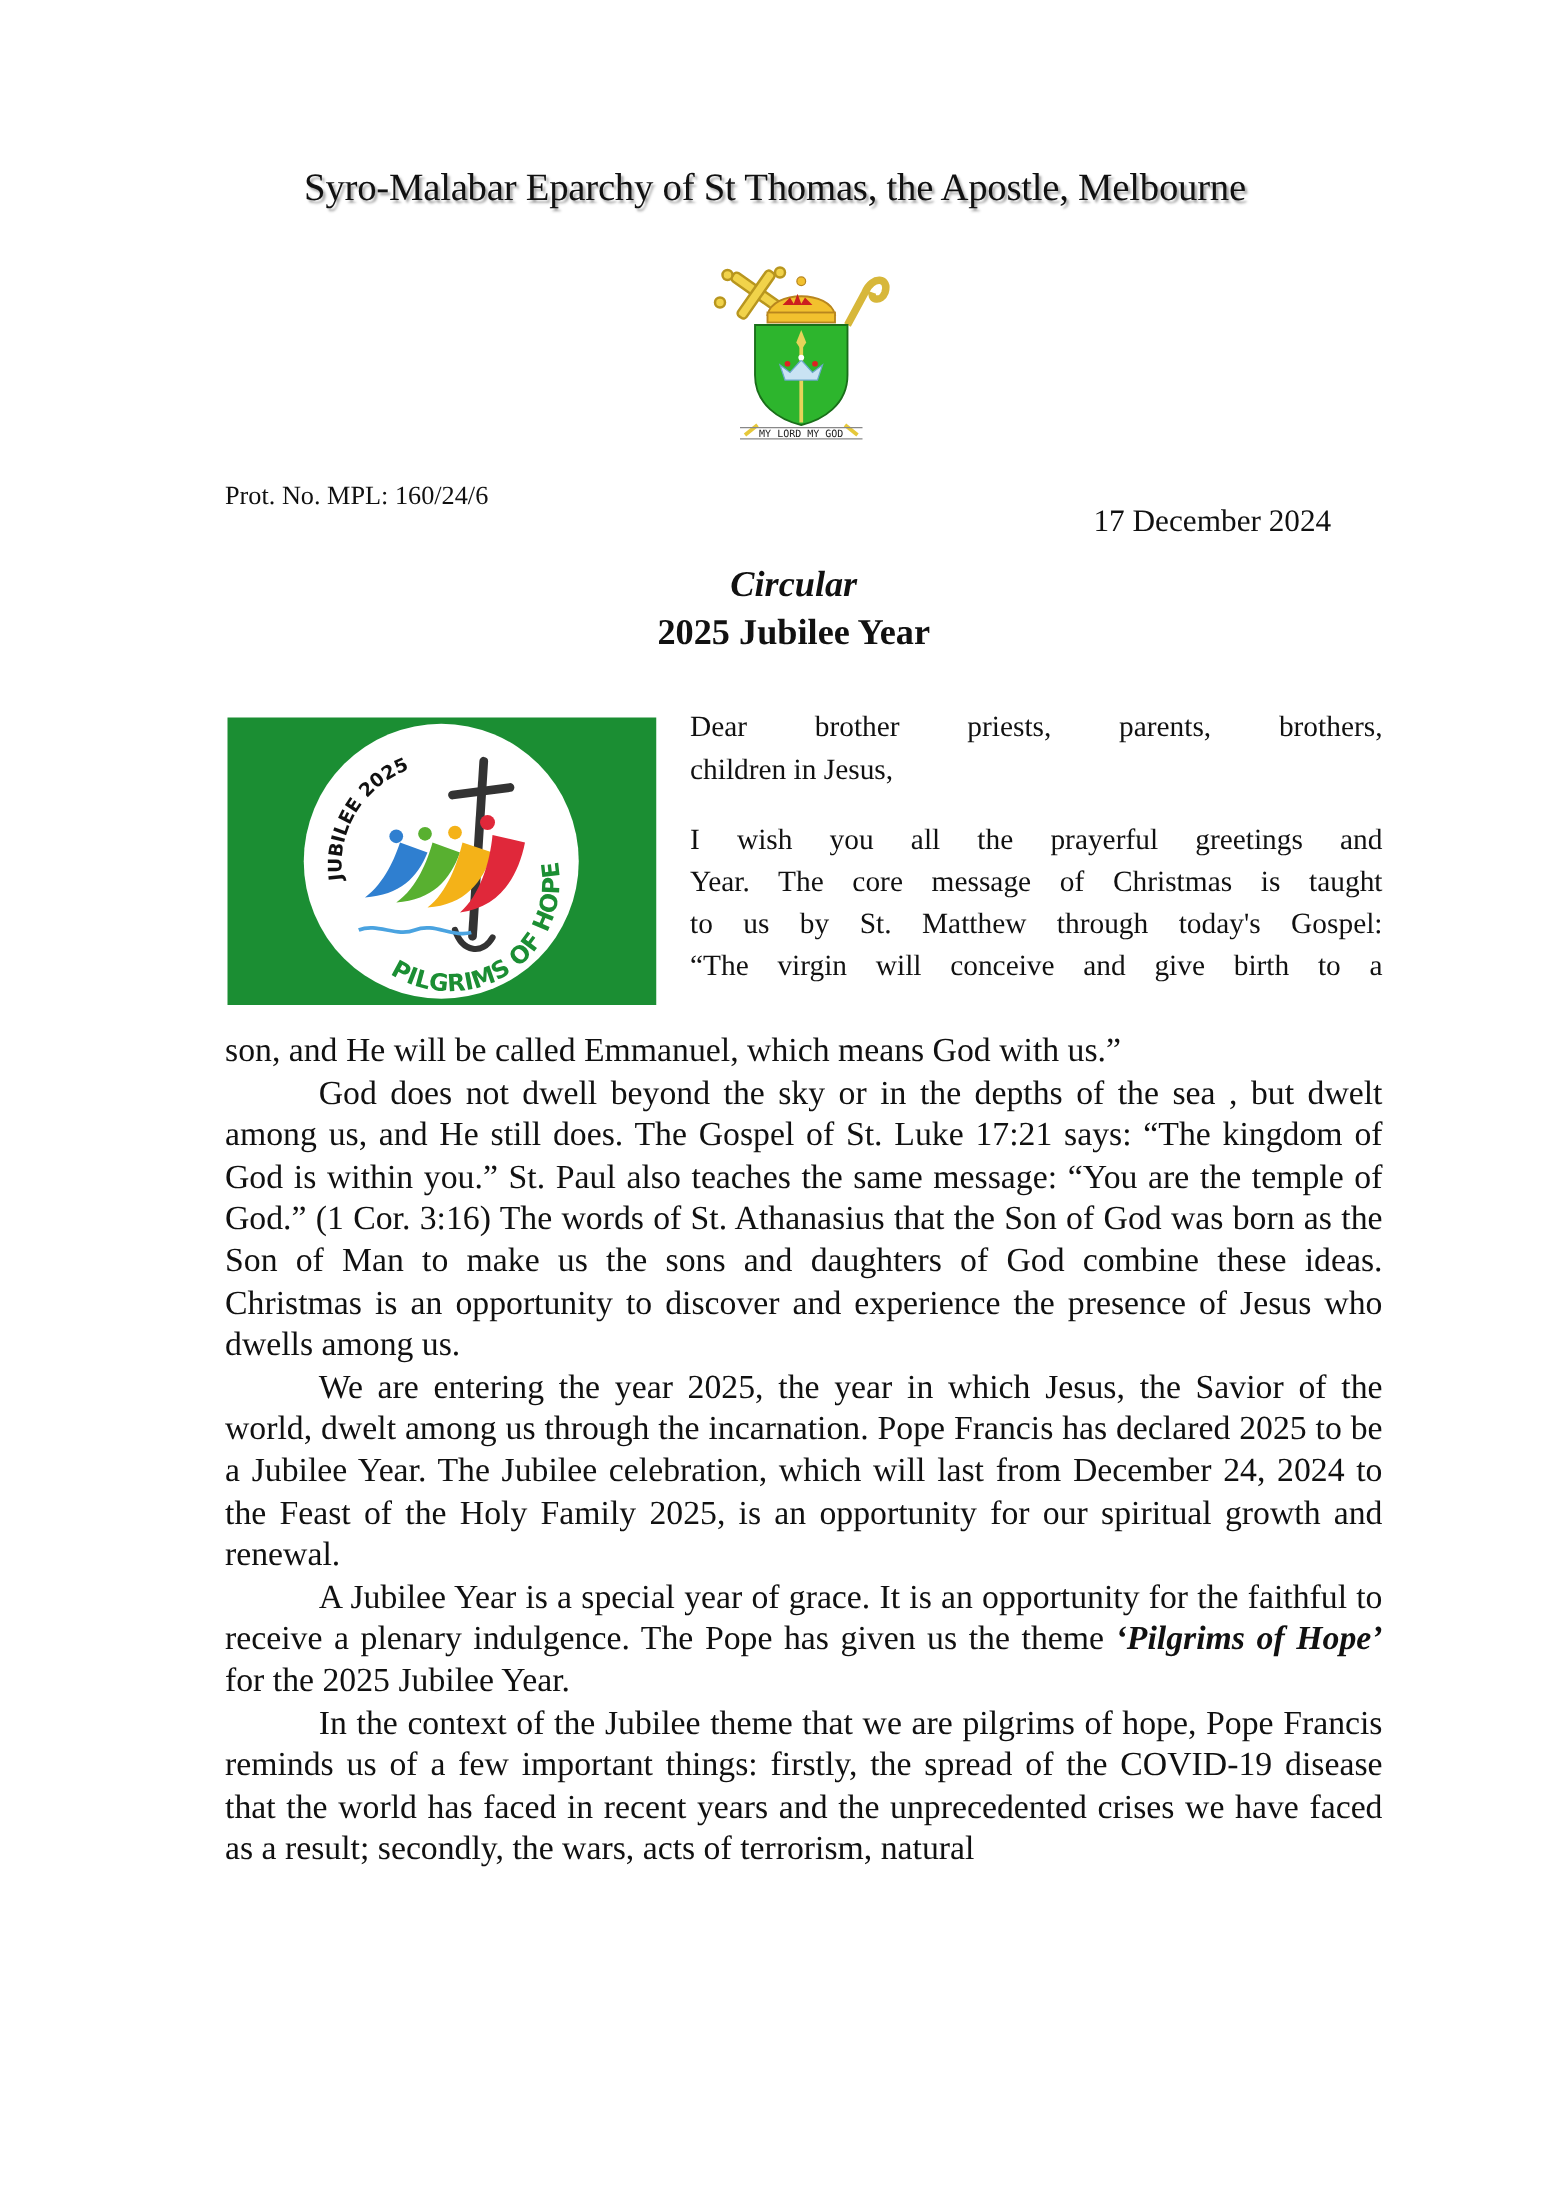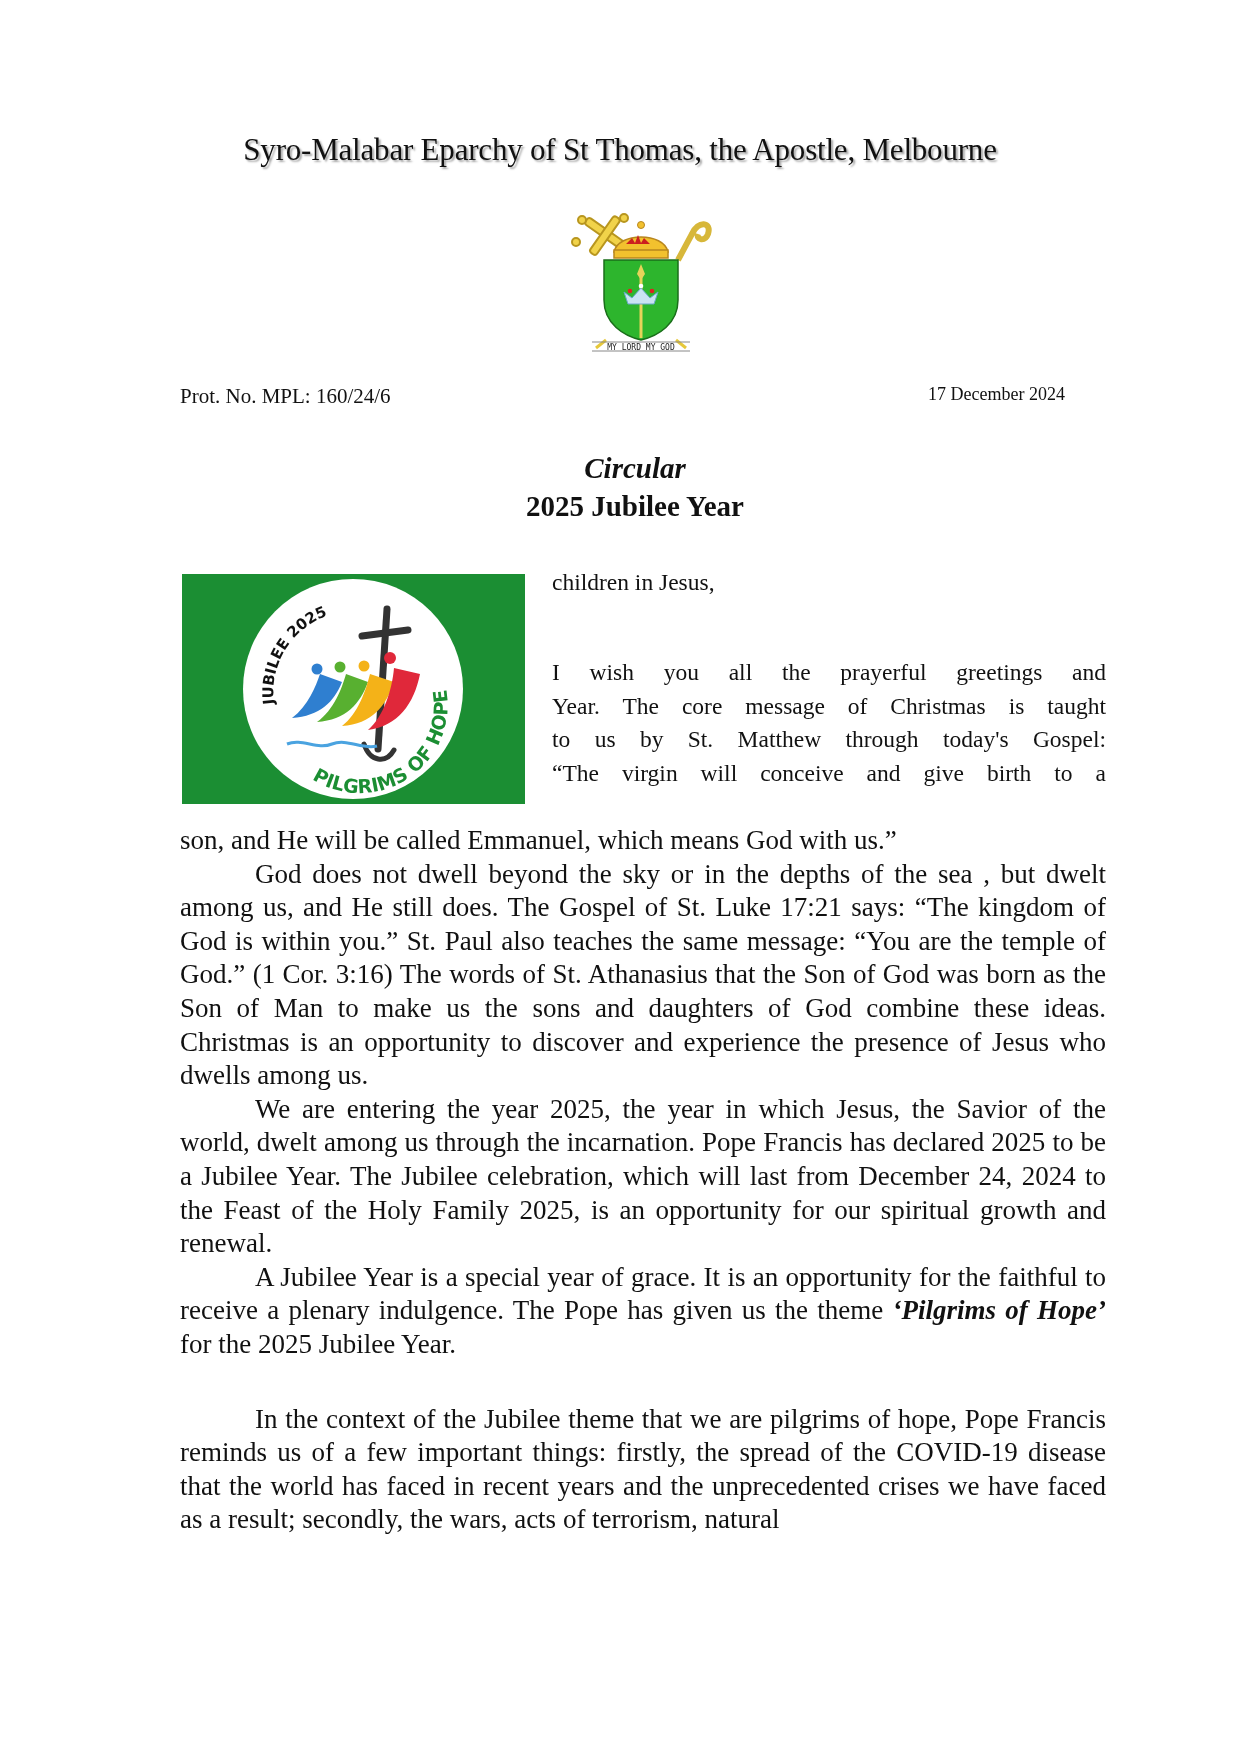--- a/index.html
+++ b/index.html
@@ -6,21 +6,21 @@
   body { width: 1240px; height: 1754px; position: relative; overflow: hidden;
          font-family: "Liberation Serif", "DejaVu Serif", serif; color: #111; }
   .page { position: absolute; left: 0; top: 0; width: 1240px; height: 1754px; }
 
   .heading { position: absolute; left: 0; width: 1240px; top: 132px; text-align: center;
              font-size: 31px; text-shadow: 2px 2px 2px rgba(0,0,0,0.35); letter-spacing: -0.2px; }
 
   .crest { position: absolute; left: 566px; top: 212px; width: 150px; height: 140px; }
 
   .meta-left { position: absolute; left: 180px; top: 384px; font-size: 21px; }
-  .meta-right { position: absolute; right: 175px; top: 384px; font-size: 18px; }
+  .meta-right { position: absolute; right: 175px; top: 404px; font-size: 25px; }
 
   .title-italic { position: absolute; left: 0; width: 1270px; top: 452px; text-align: center;
                   font-size: 29px; font-style: italic; font-weight: bold; }
   .title-bold { position: absolute; left: 0; width: 1270px; top: 490px; text-align: center;
                 font-size: 29px; font-weight: bold; }
 
   .banner { position: absolute; left: 182px; top: 574px; width: 343px; height: 230px; background: #1b8e33; }
 
   .body-text { position: absolute; left: 180px; width: 926px; font-size: 27px; line-height: 33.6px;
                text-align: justify; }
@@ -116,31 +116,32 @@
         <circle cx="182" cy="92" r="5.5" fill="#f4b218"></circle>
         <path d="M186 156 C202 142 210 116 212 94 L238 100 C232 130 216 152 186 156 Z" fill="#e0283a"></path>
         <circle cx="208" cy="84" r="6" fill="#e0283a"></circle>
       </g>
 
       <path d="M105 170 C120 164 135 176 150 170 C165 164 180 176 195 172" stroke="#4aa3e0" stroke-width="3" fill="none"></path>
     </svg>
   </div>
 
   <div class="intro-col" style="top:566px;">
+    <span class="justify-line">Dear   brother priests, parents, brothers,</span>
     <span class="line">children in Jesus,</span>
   </div>
 
   <div class="intro-col" style="top:656px;">
     <span class="justify-line">I wish you all the prayerful greetings and</span>
     <span class="justify-line">Year. The core message of Christmas is taught</span>
     <span class="justify-line">to us by St. Matthew through today's Gospel:</span>
     <span class="justify-line">“The virgin will conceive and give birth to a</span>
   </div>
 
   <div class="body-text" style="top:824px;">
     <p class="para">son, and He will be called Emmanuel, which means God with us.”</p>
     <p class="para indent">God does not dwell beyond the sky or in the depths of the sea , but dwelt among us, and He still does. The Gospel of St. Luke 17:21 says: “The kingdom of God is within you.” St. Paul also teaches the same message: “You are the temple of God.” (1 Cor. 3:16) The words of St. Athanasius that the Son of God was born as the Son of Man to make us the sons and daughters of God combine these ideas. Christmas is an opportunity to discover and experience the presence of Jesus who dwells among us.</p>
     <p class="para indent">We are entering the year 2025, the year in which Jesus, the Savior of the world, dwelt among us through the incarnation. Pope Francis has declared 2025 to be a Jubilee Year. The Jubilee celebration, which will last from December 24, 2024 to the Feast of the Holy Family 2025, is an opportunity for our spiritual growth and renewal.</p>
     <p class="para indent"><span>A Jubilee Year is a special year of grace. It is an opportunity for the faithful to receive a plenary indulgence. The Pope has given us the  theme </span><span class="emph">‘Pilgrims of Hope’</span><span> for the 2025 Jubilee Year.</span></p>
-    <p class="para indent" style="text-align-last:left;margin-top:41px;">In the context of the Jubilee theme that we are pilgrims of hope, Pope Francis reminds us of a few important things: firstly, the spread of the COVID-19 disease that the world has faced in recent years and the unprecedented crises we have faced as a result; secondly, the wars, acts of terrorism, natural</p>
+    <p class="para indent" style="text-align-last:left;">In the context of the Jubilee theme that we are pilgrims of hope, Pope Francis reminds us of a few important things: firstly, the spread of the COVID-19 disease that the world has faced in recent years and the unprecedented crises we have faced as a result; secondly, the wars, acts of terrorism, natural</p>
   </div>
 
 </div>
 
 </body></html>

